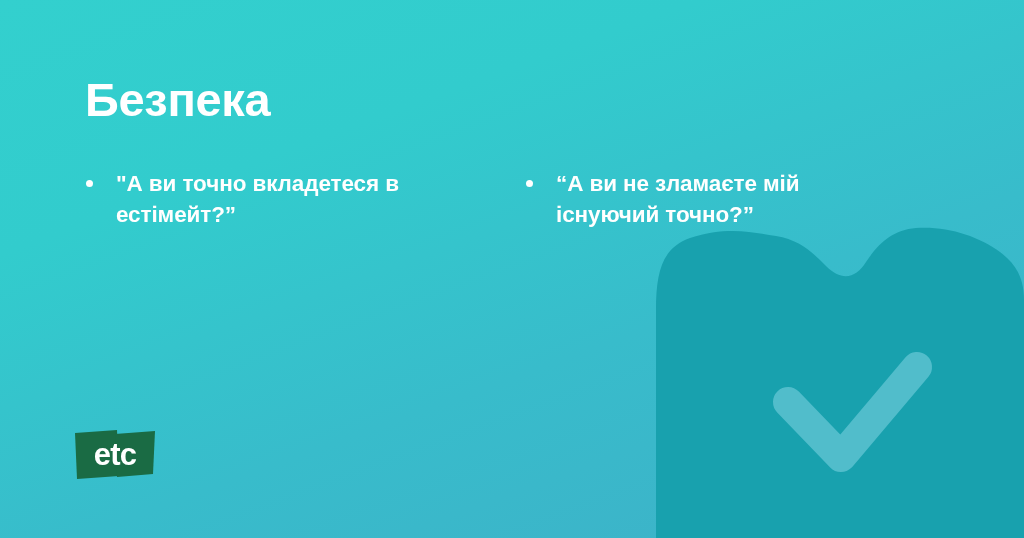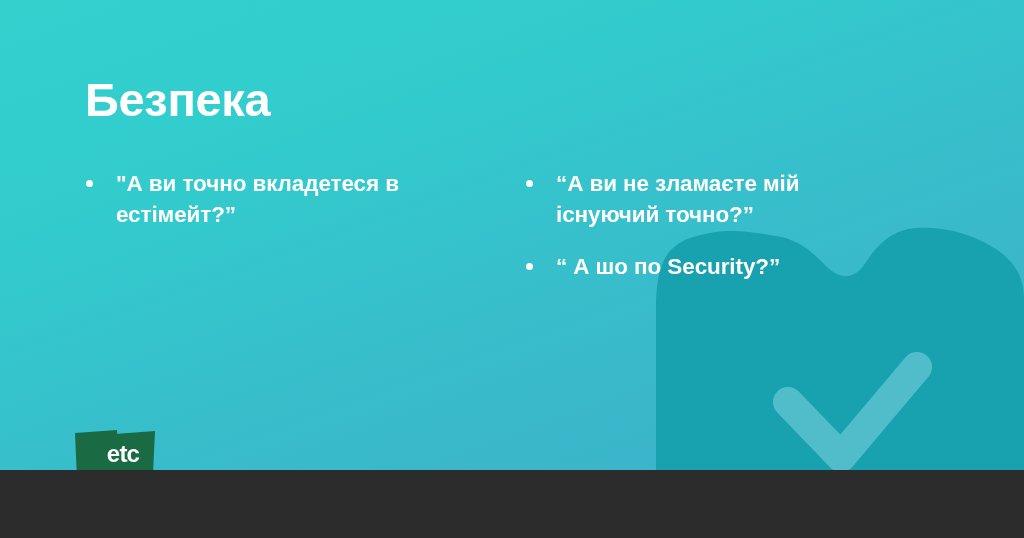--- a/index.html
+++ b/index.html
@@ -4,21 +4,21 @@
 <title>Безпека</title>
 <style>
   html, body {
     margin: 0;
     padding: 0;
     background: #2c2c2c;
   }
   #slide {
     position: relative;
     width: 1024px;
-    height: 470px;
+    height: 538px;
     overflow: hidden;
     font-family: "Liberation Sans", "DejaVu Sans", sans-serif;
     background: linear-gradient(160deg, #33d0ce 0%, #32cccd 28%, #38bccb 62%, #3eb0c8 100%);
     -webkit-font-smoothing: antialiased;
   }
 
   
   #decor {
     position: absolute;
     left: 0; top: 0;
@@ -74,28 +74,28 @@
   #logo {
     position: absolute;
     left: 73px;
     top: 428px;
     width: 84px;
     height: 54px;
   }
   #logo svg { display: block; }
   .logo-text {
     position: absolute;
-    left: 8px; top: 0;
+    left: 0; top: 0;
     width: 84px;
     height: 54px;
     display: flex;
     align-items: center;
     justify-content: center;
     color: #ffffff;
-    font-size: 24px;
+    font-size: 31px;
     font-weight: bold;
     letter-spacing: -0.8px;
     line-height: 1;
     padding-bottom: 2px;
     box-sizing: border-box;
   }
 </style>
 </head>
 <body>
 
@@ -123,24 +123,20 @@
       <span class="bullet-dot"></span>
       <span>"А ви точно вкладетеся в естімейт?”</span>
     </div>
   </div>
 
   <div id="col-right" class="column">
     <div class="bullet-item">
       <span class="bullet-dot"></span>
       <span>“А ви не зламаєте мій існуючий точно?”</span>
     </div>
-    <div class="bullet-item">
-      <span class="bullet-dot"></span>
-      <span>“ А шо по Security?”</span>
-    </div>
   </div>
 
   <div id="logo">
     <svg width="84" height="54" viewBox="0 0 84 54" aria-hidden="true">
       <polygon fill="#1a6b44" points="2,5 44,2 46,48 4,51"></polygon>
       <polygon fill="#1a6b44" points="42,6 82,3 80,46 44,49"></polygon>
     </svg>
     <div class="logo-text">etc</div>
   </div>
 

